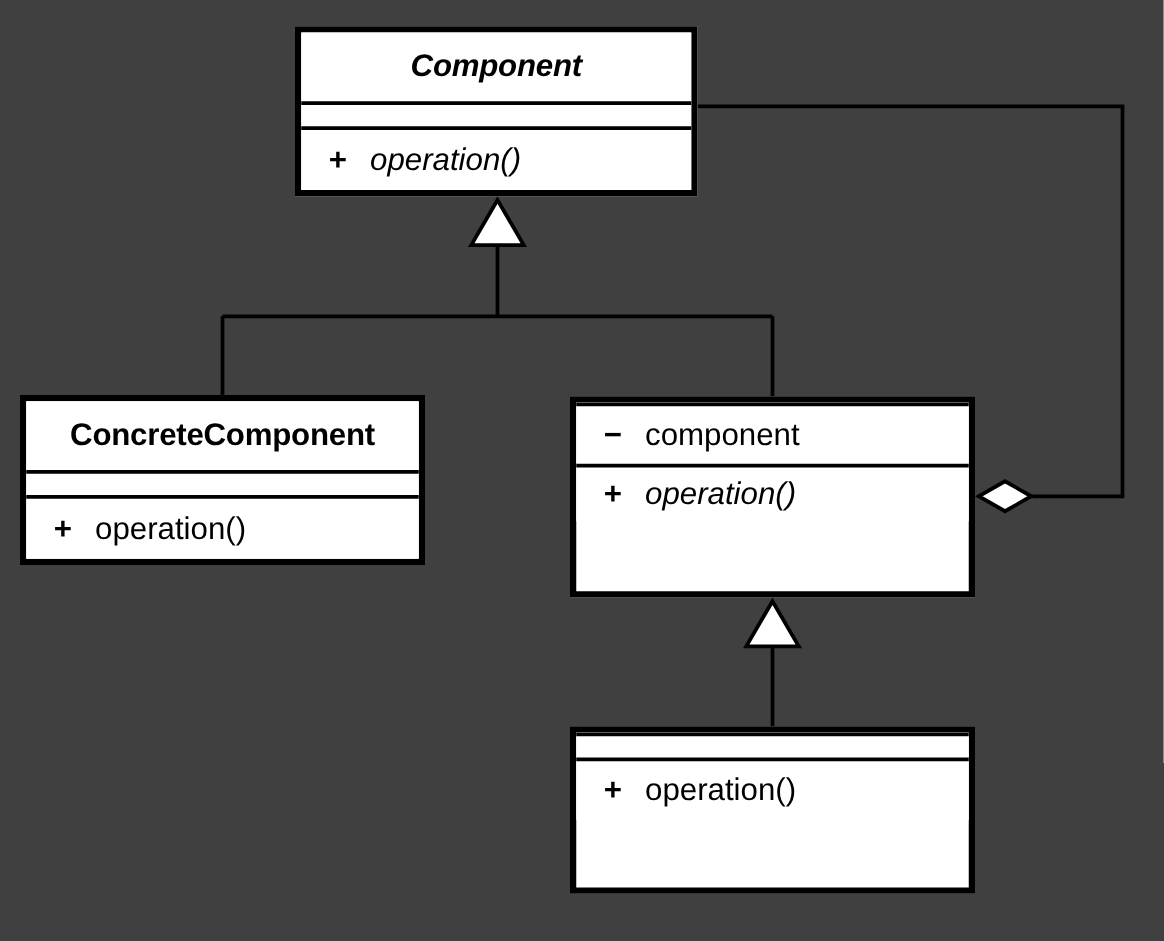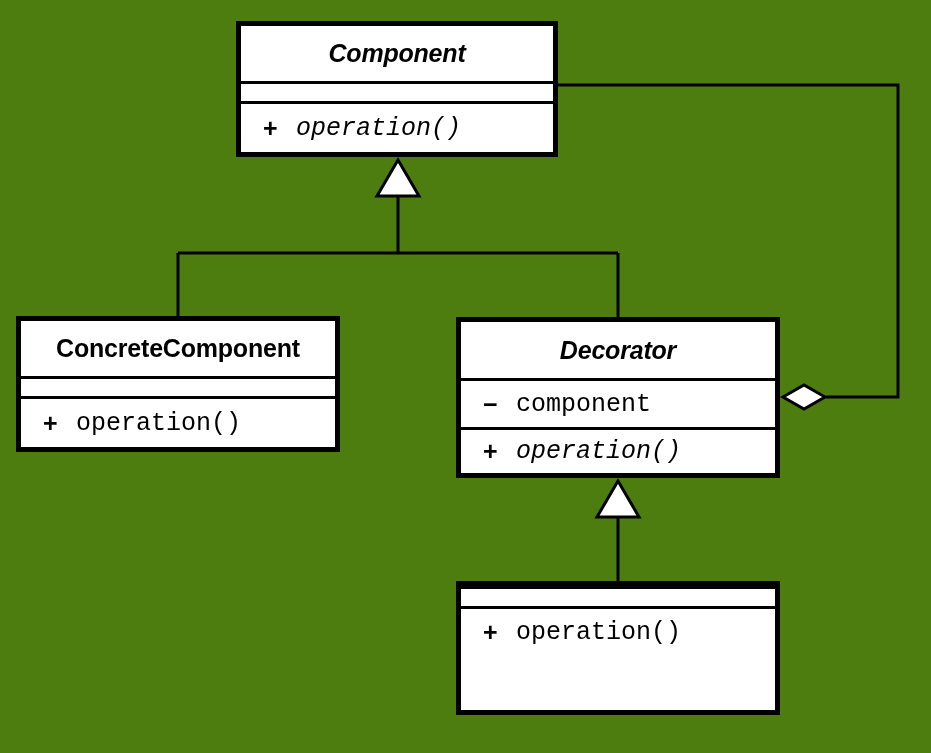--- a/index.html
+++ b/index.html
@@ -7,21 +7,21 @@
     padding: 0;
     background: #ffffff;
   }
   body {
     font-family: "Liberation Sans", sans-serif;
   }
   #diagram-root {
     position: relative;
     width: 931px;
     height: 753px;
-    background: #4d7c0f;
+    background: #404040;
     overflow: hidden;
   }
   #uml-svg {
     position: absolute;
     left: 0;
     top: 0;
     width: 931px;
     height: 753px;
   }
   .uml-class {
@@ -66,21 +66,20 @@
     color: #000000;
     width: 33px;
     flex: 0 0 33px;
     text-align: left;
     line-height: 1;
   }
   .member-name {
     font-size: 25px;
     color: #000000;
     white-space: nowrap;
-    font-family: Liberation Mono, monospace;
   }
   .member-name.abstract {
     font-style: italic;
   }
 </style>
 </head>
 <body>
 
 <div id="diagram-root">
 
@@ -125,23 +124,20 @@
     <div class="compartment sep" style="height:20px;"></div>
     <div class="compartment sep" style="height:51px;">
       <div class="member-row">
         <span class="visibility">+</span>
         <span class="member-name">operation()</span>
       </div>
     </div>
   </div>
 
   <div class="uml-class" style="left:456px; top:317px; width:324px; height:161px;">
-    <div class="compartment name-c" style="height:56px;">
-      <span class="class-name abstract">Decorator</span>
-    </div>
     <div class="compartment sep" style="height:49px;">
       <div class="member-row">
         <span class="visibility">−</span>
         <span class="member-name">component</span>
       </div>
     </div>
     <div class="compartment sep" style="height:46px;">
       <div class="member-row">
         <span class="visibility">+</span>
         <span class="member-name abstract">operation()</span>

